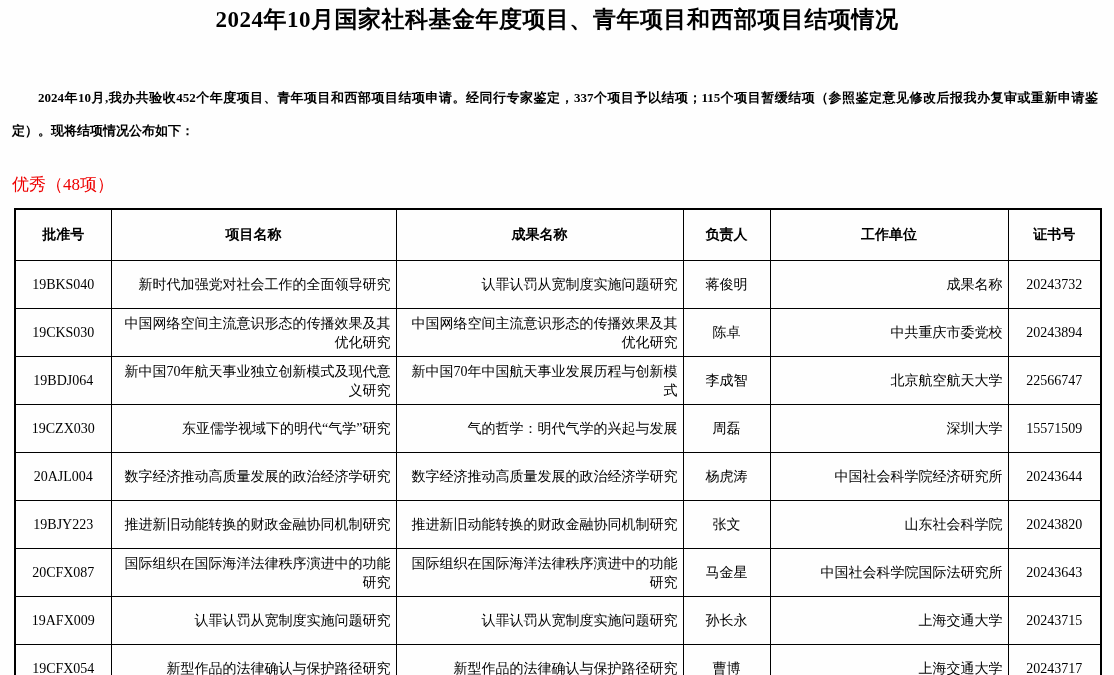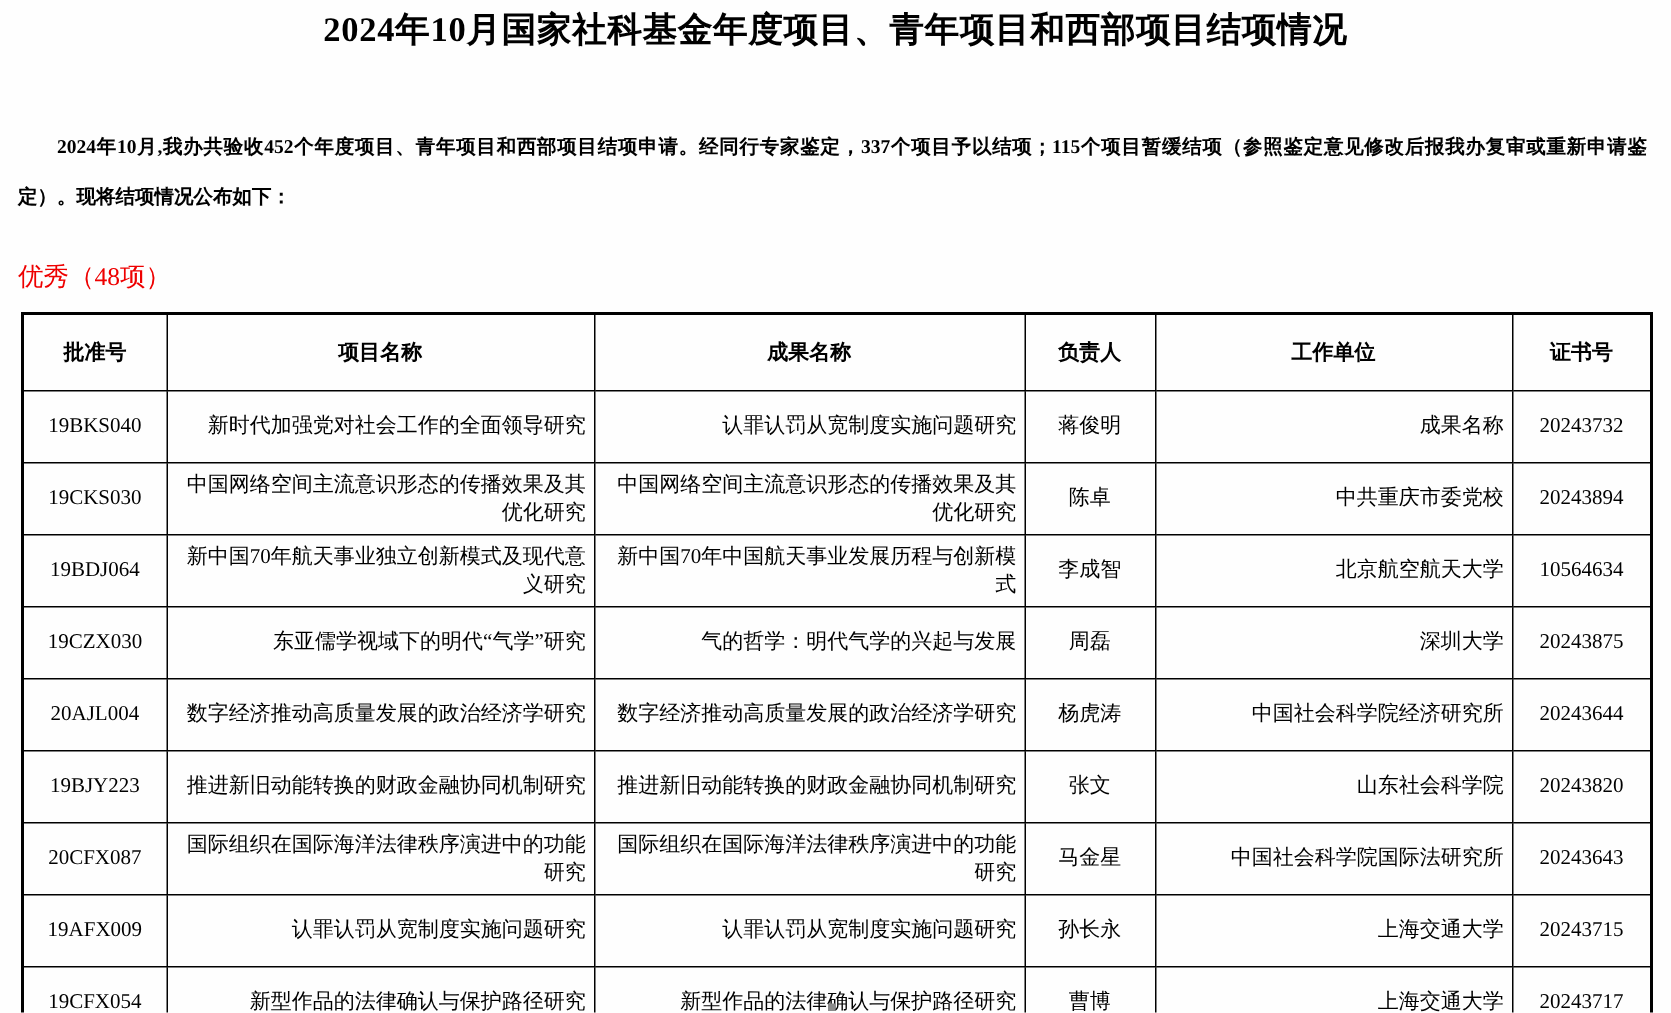--- a/index.html
+++ b/index.html
@@ -108,29 +108,29 @@
         <td class="tc">陈卓</td>
         <td class="tl">中共重庆市委党校</td>
         <td class="tc">20243894</td>
       </tr>
       <tr>
         <td class="tc">19BDJ064</td>
         <td class="tl">新中国70年航天事业独立创新模式及现代意义研究</td>
         <td class="tl">新中国70年中国航天事业发展历程与创新模式</td>
         <td class="tc">李成智</td>
         <td class="tl">北京航空航天大学</td>
-        <td class="tc">10564634</td>
+        <td class="tc">22566747</td>
       </tr>
       <tr>
         <td class="tc">19CZX030</td>
         <td class="tl">东亚儒学视域下的明代“气学”研究</td>
         <td class="tl">气的哲学：明代气学的兴起与发展</td>
         <td class="tc">周磊</td>
         <td class="tl">深圳大学</td>
-        <td class="tc">20243875</td>
+        <td class="tc">15571509</td>
       </tr>
       <tr>
         <td class="tc">20AJL004</td>
         <td class="tl">数字经济推动高质量发展的政治经济学研究</td>
         <td class="tl">数字经济推动高质量发展的政治经济学研究</td>
         <td class="tc">杨虎涛</td>
         <td class="tl">中国社会科学院经济研究所</td>
         <td class="tc">20243644</td>
       </tr>
       <tr>

